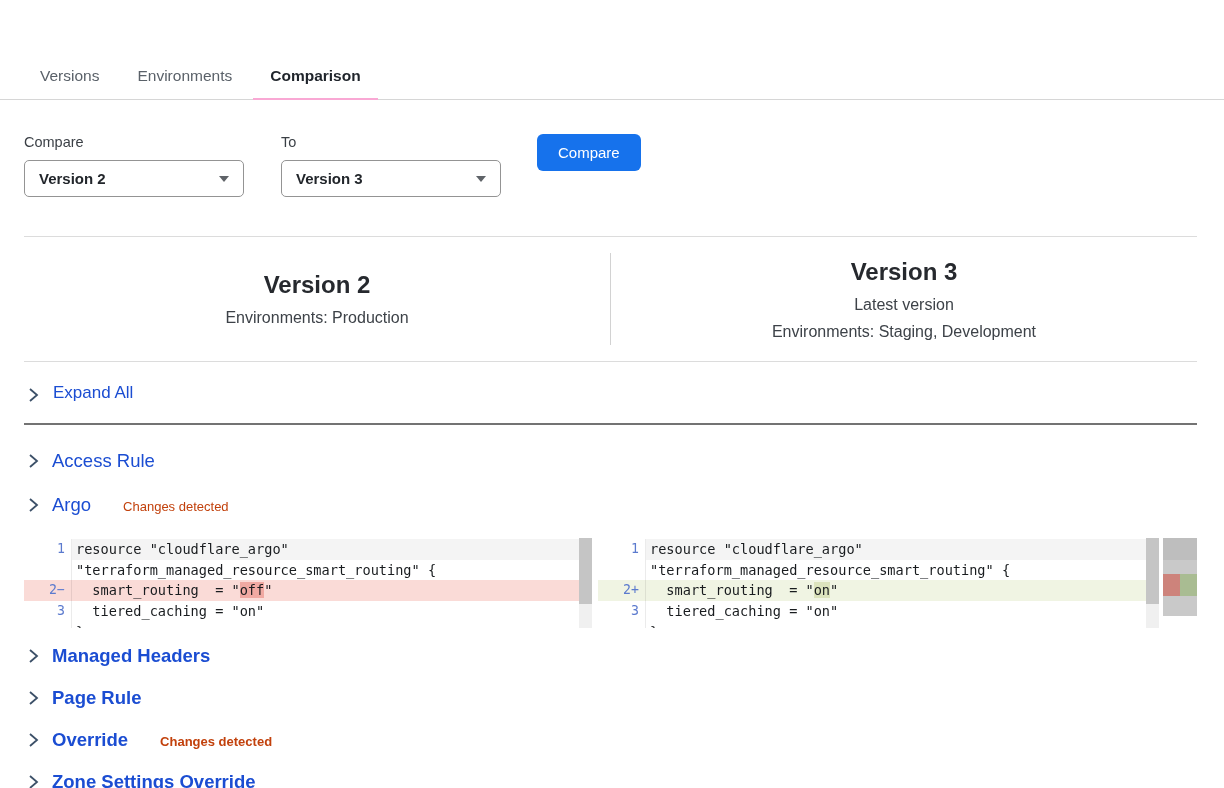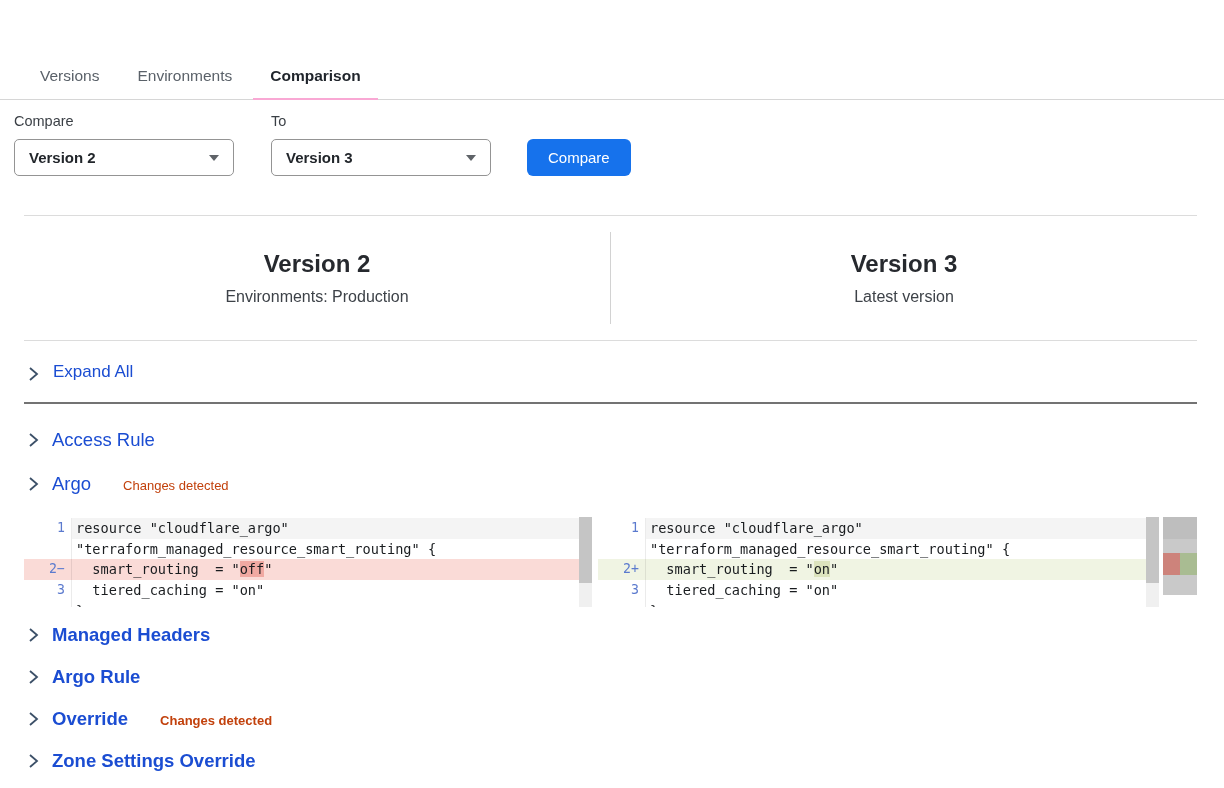--- a/index.html
+++ b/index.html
@@ -10,21 +10,21 @@
     color:#23272c; position:relative;
   }
   
   .tabs { display:flex; gap:4px; padding:17px 24px 0 23px; border-bottom:1px solid #d6d6d6;margin-top:48px; }
   .tab {
     padding:0 17px 14px 17px; font-size:15.5px; line-height:21px;
     color:#5a6169; cursor:pointer; margin-bottom:-1px;
   }
   .tab.active { color:#1f242b; font-weight:600; border-bottom:2px solid #f9a8d4; padding-bottom:11px; }
   
-  .form-row { display:flex; align-items:flex-end; padding-left:14px; margin-top:13px; }
+  .form-row { display:flex; padding-left:24px; margin-top:34px; }
   .field { display:flex; flex-direction:column; }
   .field-label { font-size:14.5px; line-height:17px; color:#3a3f45; margin-bottom:9px; }
   .dropdown {
     width:220px; height:37px; border:1px solid #949494; border-radius:5px;
     display:flex; align-items:center; padding:0 14px; cursor:pointer; background:#fff;
   }
   .dd-value { font-size:15px; font-weight:700; color:#22262b; flex:1; }
   .caret-down {
     width:0; height:0; border-left:5.5px solid transparent; border-right:5.5px solid transparent;
     border-top:6.5px solid #5f6368; margin-left:8px;
@@ -113,20 +113,21 @@
 
 <div class="vheaders">
   <div class="vcol">
     <div class="vtitle">Version 2</div>
     <div class="vsub">Environments: Production</div>
   </div>
   <div class="vsep"></div>
   <div class="vcol">
     <div class="vtitle">Version 3</div>
     <div class="vsub">Latest version</div>
+    <div class="vsub">Environments: Staging, Development</div>
   </div>
 </div>
 
 <div class="expand-row">
   <span class="chev">
     <svg width="11" height="16" viewBox="0 0 11 16">
         <polyline points="2,2 9,8 2,14" fill="none" stroke="#3c5068" stroke-width="1.8"></polyline>
       </svg>
   </span>
   <span class="expand-label">Expand All</span>
@@ -224,21 +225,21 @@
         </svg>
     </span>
     <span class="section-label">Managed Headers</span>
   </div>
   <div class="section-row">
     <span class="chev">
       <svg width="11" height="16" viewBox="0 0 11 16">
           <polyline points="2,2 9,8 2,14" fill="none" stroke="#3c5068" stroke-width="1.8"></polyline>
         </svg>
     </span>
-    <span class="section-label">Argo Rule</span>
+    <span class="section-label">Page Rule</span>
   </div>
   <div class="section-row">
     <span class="chev">
       <svg width="11" height="16" viewBox="0 0 11 16">
           <polyline points="2,2 9,8 2,14" fill="none" stroke="#3c5068" stroke-width="1.8"></polyline>
         </svg>
     </span>
     <span class="section-label">Override</span>
     <span class="section-badge">Changes detected</span>
   </div>

